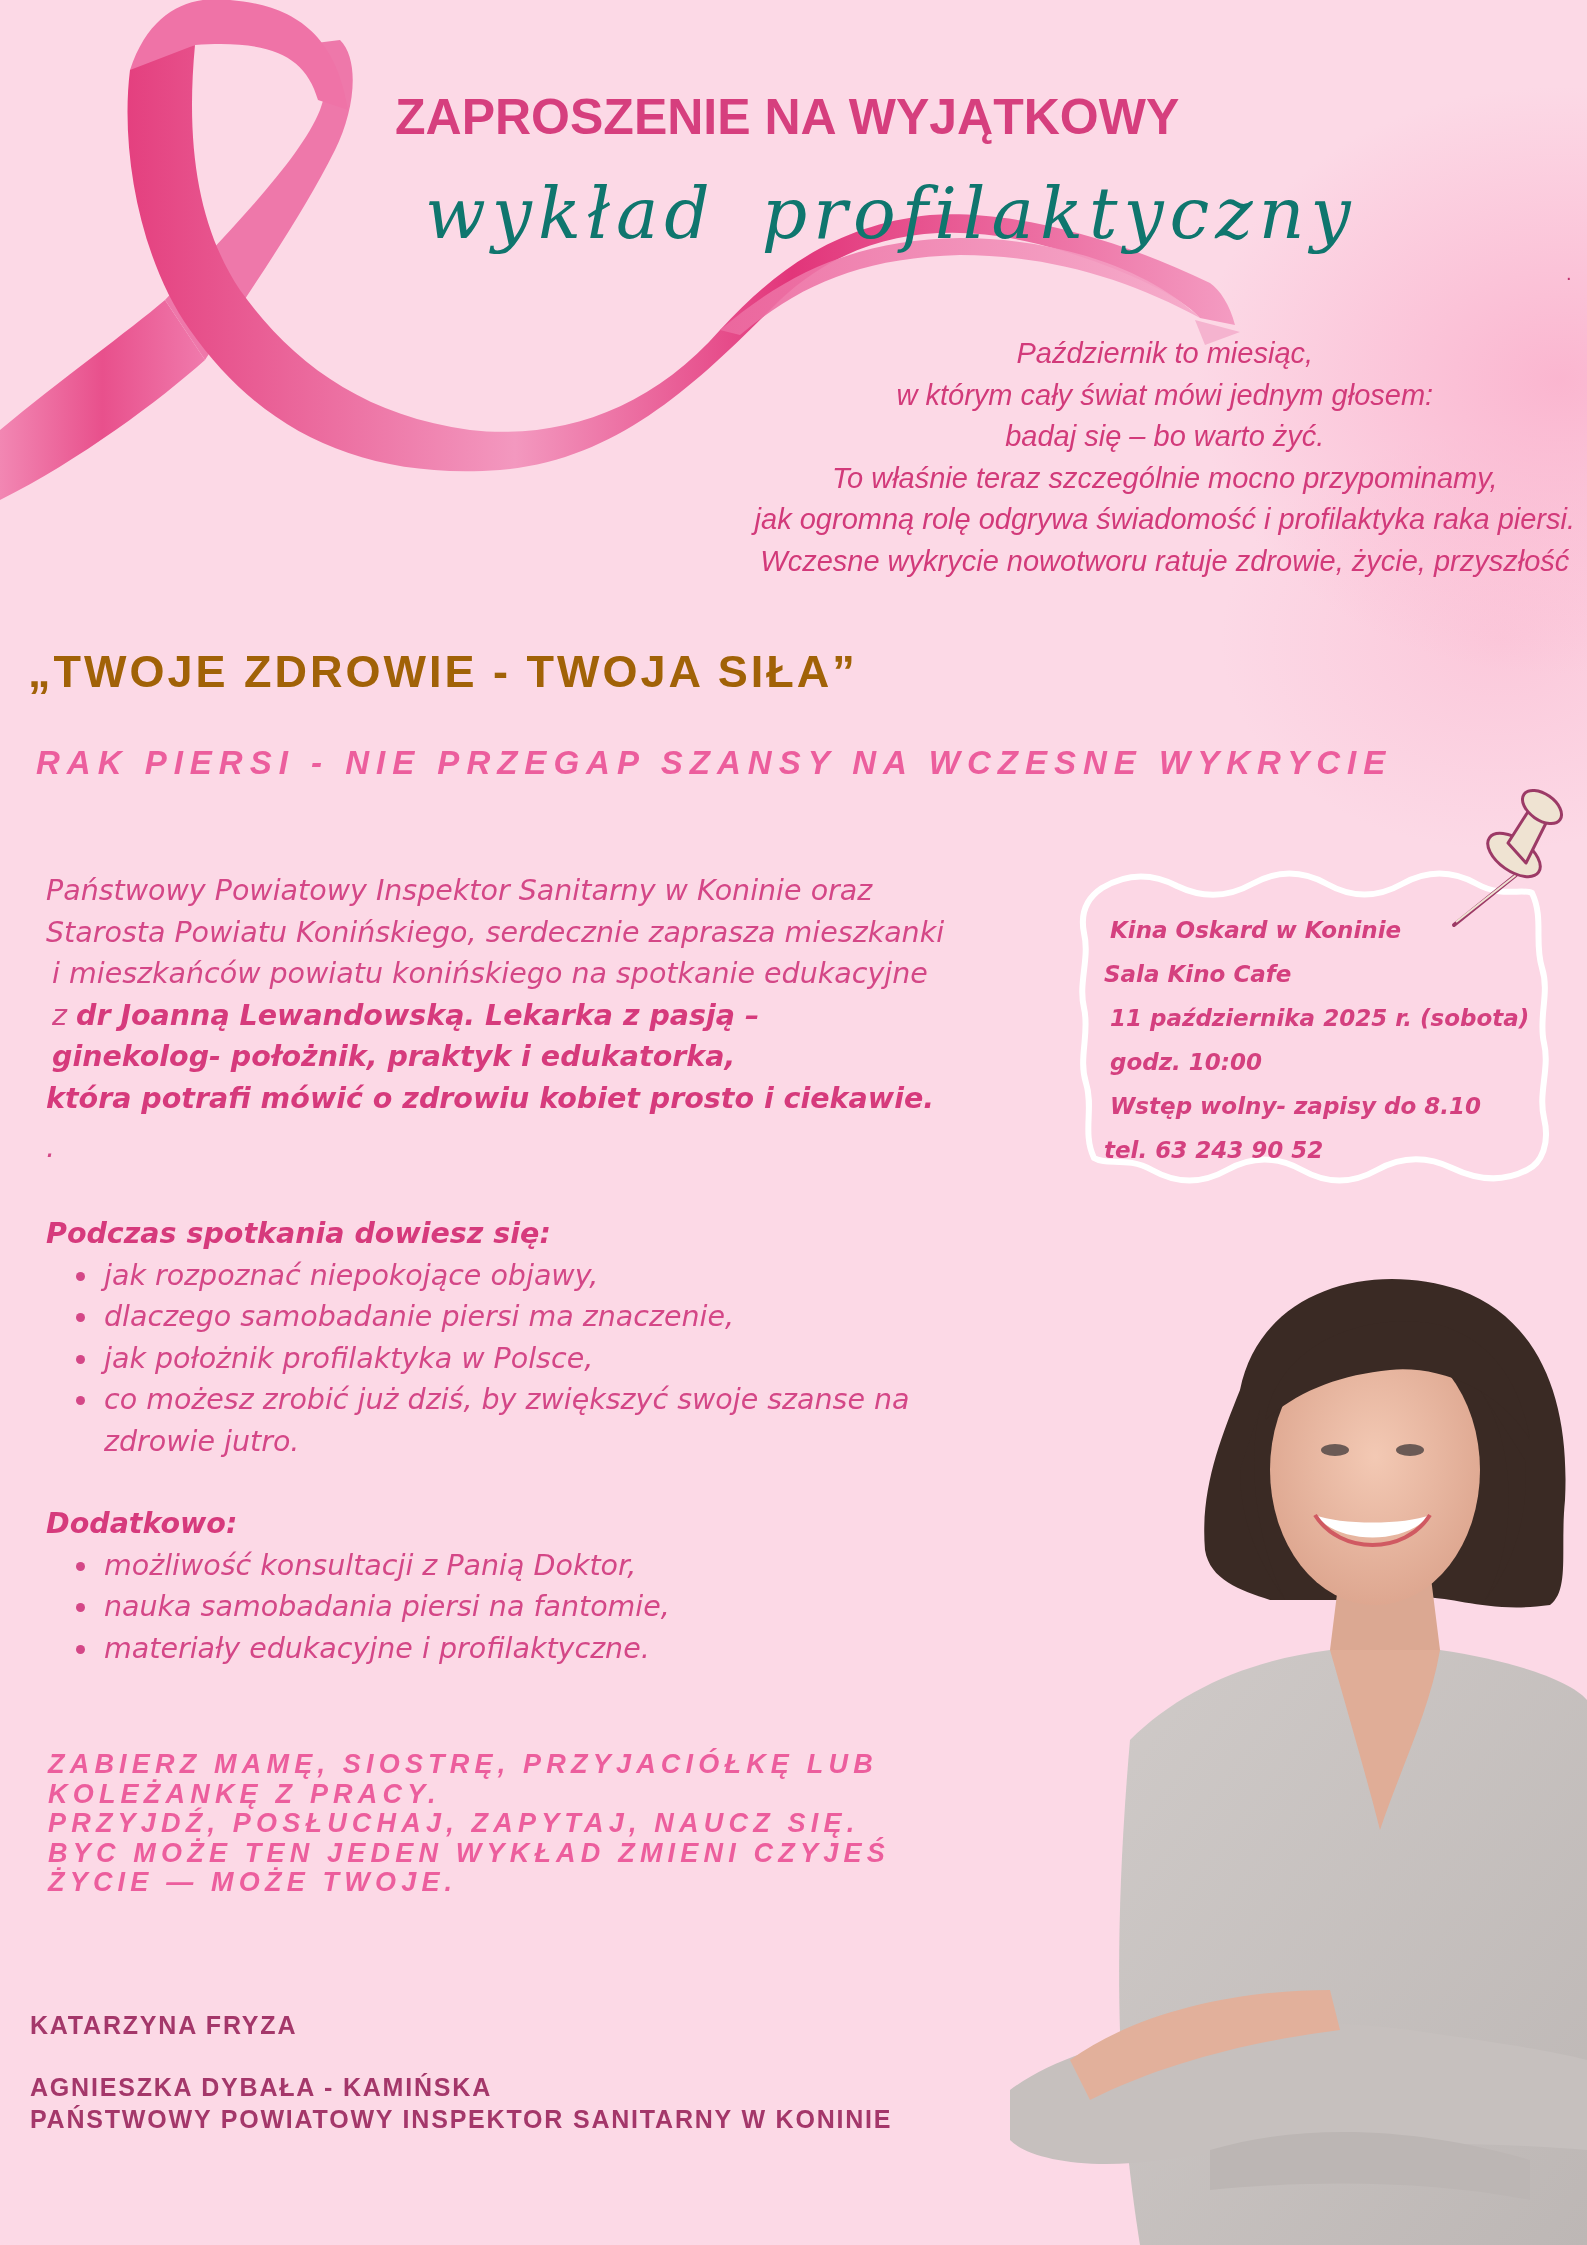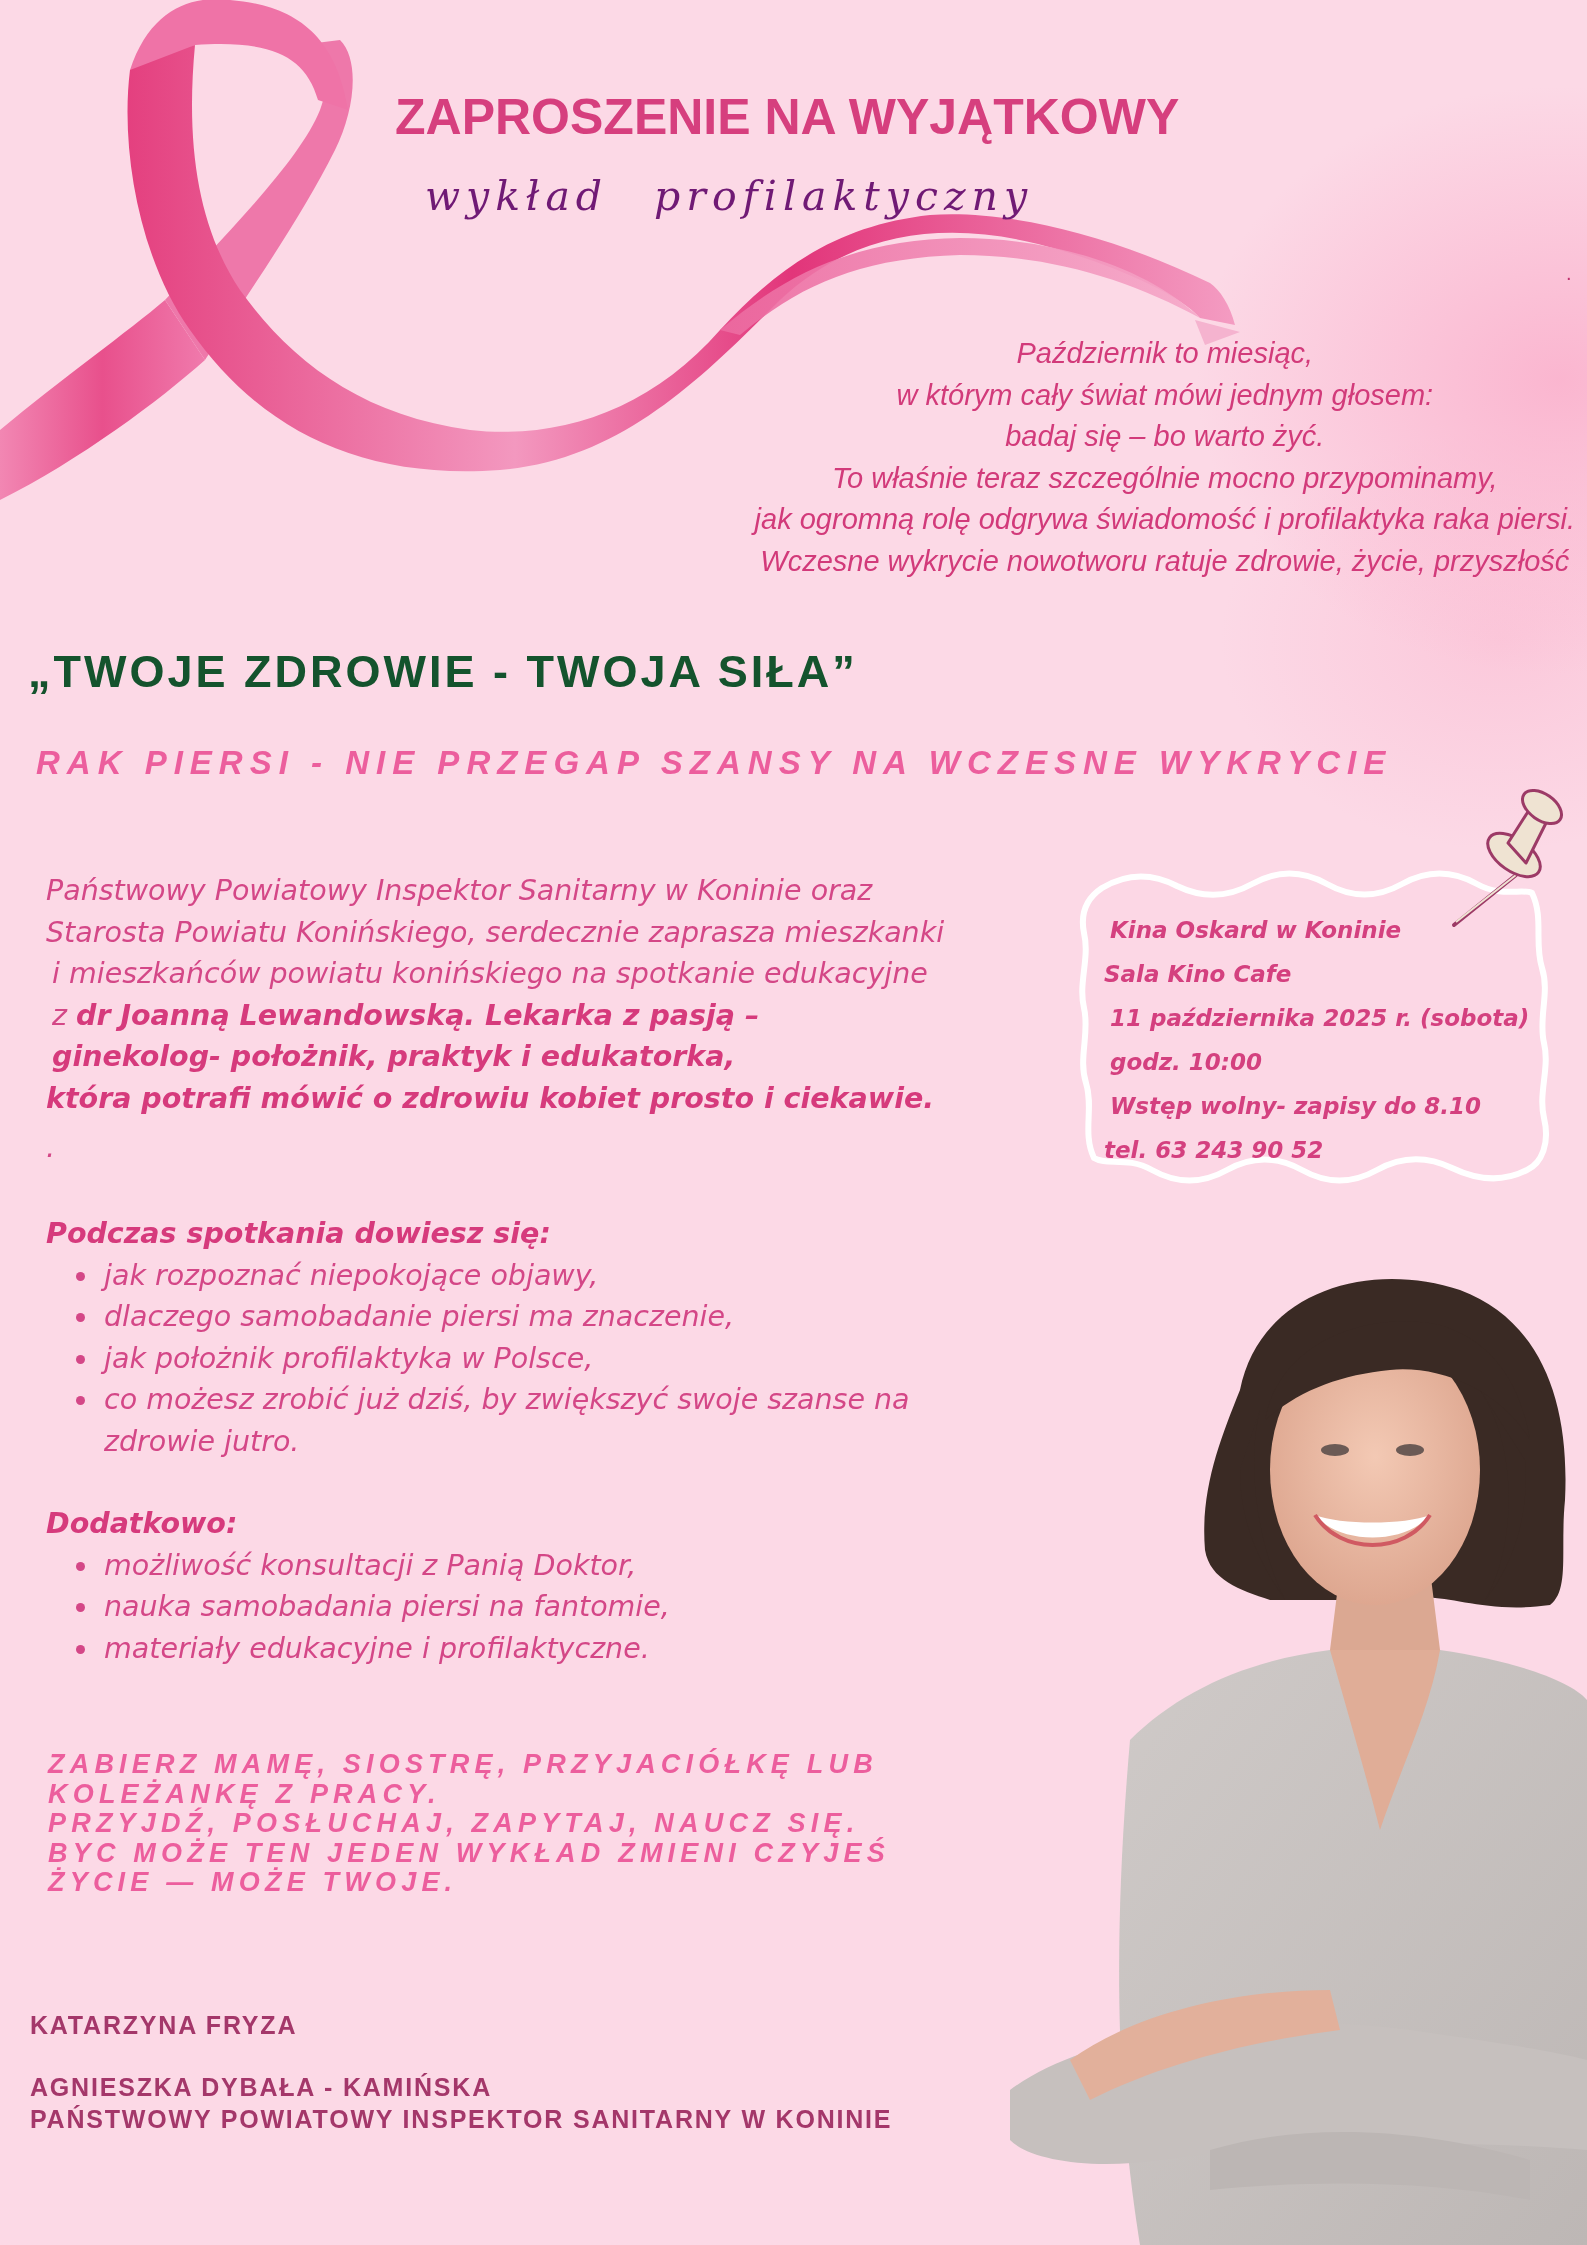--- a/index.html
+++ b/index.html
@@ -21,37 +21,37 @@
 
     .title-main {
       left: 395px; top: 88px;
       font-family: "Liberation Sans", sans-serif;
       font-weight: 700; font-size: 50px; color: #d63f7e;
       letter-spacing: 0px; white-space: nowrap;
     }
     .title-script {
       left: 425px; top: 172px;
       font-family: "DejaVu Serif", serif;
-      font-style: italic; font-size: 41px; color: #701a75;
+      font-style: italic; font-size: 71px; color: #0f766e;
       letter-spacing: 6px; white-space: nowrap;
     }
     .title-script .gap { display: inline-block; width: 46px; }
     .stray-dot { left: 1566px; top: 262px; font-size: 20px; color: #c0306e; }
 
     .intro {
       right: 12px; top: 333px; text-align: center;
       font-family: "Liberation Sans", sans-serif;
       font-style: italic; font-size: 29px; line-height: 41.5px;
       color: #d23a7a; white-space: nowrap;
     }
 
     .slogan {
       left: 28px; top: 646px;
       font-family: "Liberation Sans", sans-serif;
-      font-weight: 700; font-size: 45px; color: #14532d;
+      font-weight: 700; font-size: 45px; color: #a16207;
       letter-spacing: 3px; white-space: nowrap;
     }
     .subslogan {
       left: 36px; top: 744px;
       font-family: "Liberation Sans", sans-serif;
       font-weight: 700; font-style: italic; font-size: 33px; color: #ec5e9d;
       letter-spacing: 7px; white-space: nowrap;
     }
 
     .invite {

